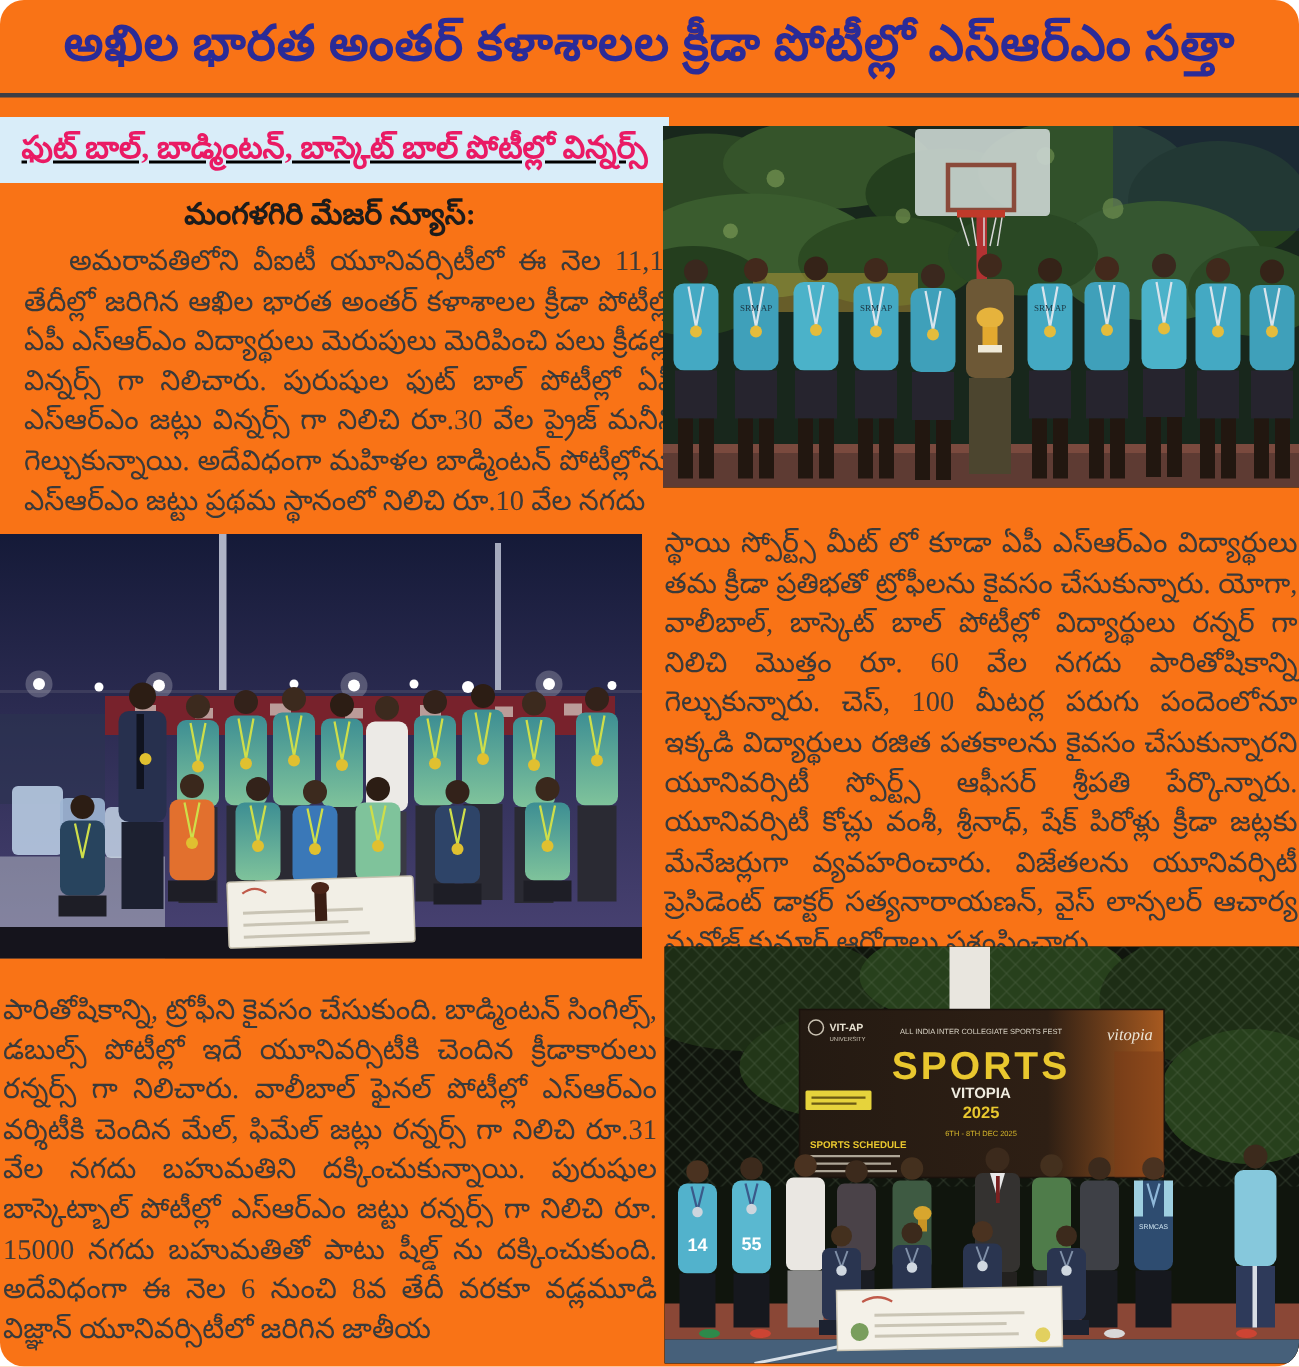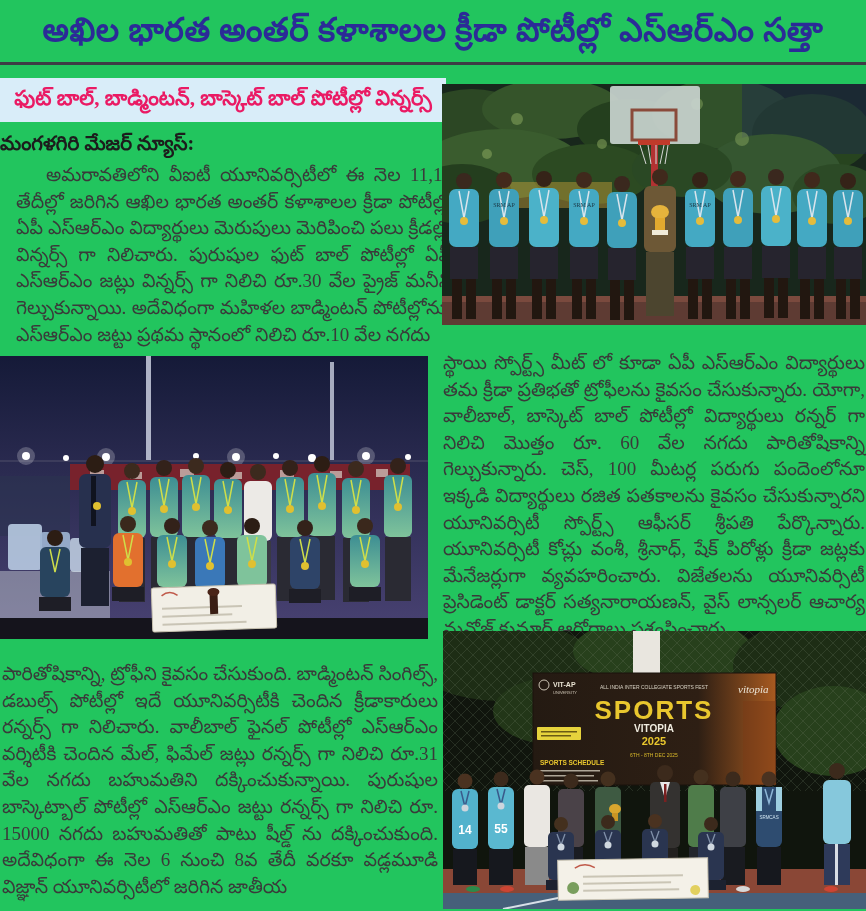--- a/index.html
+++ b/index.html
@@ -1,24 +1,24 @@
 <!DOCTYPE html>
 <html><head>
 <meta charset="utf-8">
 <style>
   html,body{margin:0;padding:0;background:#ffffff;}
-  .page{position:relative;width:866px;height:911px;background:#22c55e;overflow:hidden;
-        font-family:"Liberation Serif", serif;}
+  .page{position:relative;width:866px;height:911px;background:#f97316;overflow:hidden;
+        font-family:"Liberation Serif", serif;border-radius:16px;}
   .headline{position:absolute;top:2px;left:0;width:866px;text-align:center;
             font-size:33px;font-weight:700;letter-spacing:0.5px;line-height:56px;}
   .rule{position:absolute;top:62px;left:0;width:866px;height:3px;background:#3d3d45;}
   .subhead{position:absolute;top:78px;left:0;width:446px;height:44px;background:#d9edf9;
-           display:flex;align-items:center;justify-content:center;}
+           display:flex;align-items:center;justify-content:center;text-decoration:underline;}
   .subhead span{font-size:21px;font-weight:700;}
-  .dateline{position:absolute;top:132px;left:0;width:440px;
+  .dateline{position:absolute;top:132px;left:0;width:440px;text-align:center;
             font-size:20px;font-weight:700;color:#1c1c1c;}
   .bodytext{position:absolute;font-size:19px;line-height:26.6px;color:#3a3a3a;
             text-align:justify;}
   .para1{top:162px;left:16px;width:436px;text-indent:30px;}
   .para2{top:661px;left:2px;width:436px;}
   .paraR{top:330px;left:443px;width:422px;margin-top:20px;}
   .photo{position:absolute;overflow:hidden;background:#10150d;}
   .photo svg{display:block;}
   .ph-bb{top:84px;left:442px;width:424px;height:241px;}
   .ph-fb{top:356px;left:0;width:428px;height:283px;}

